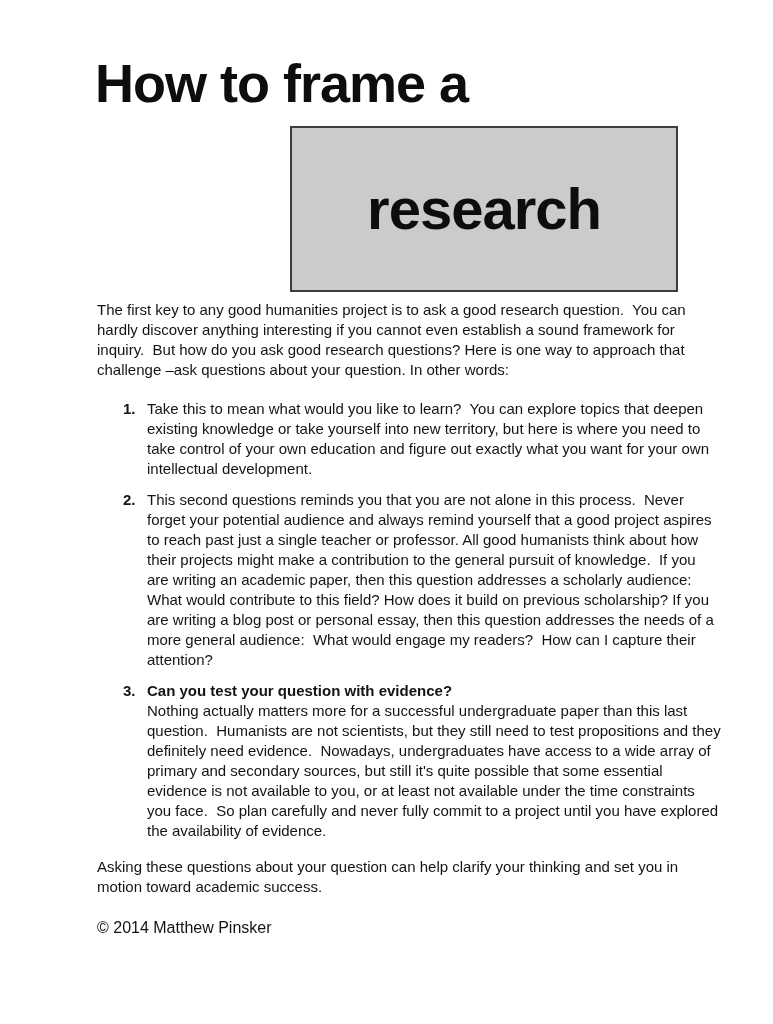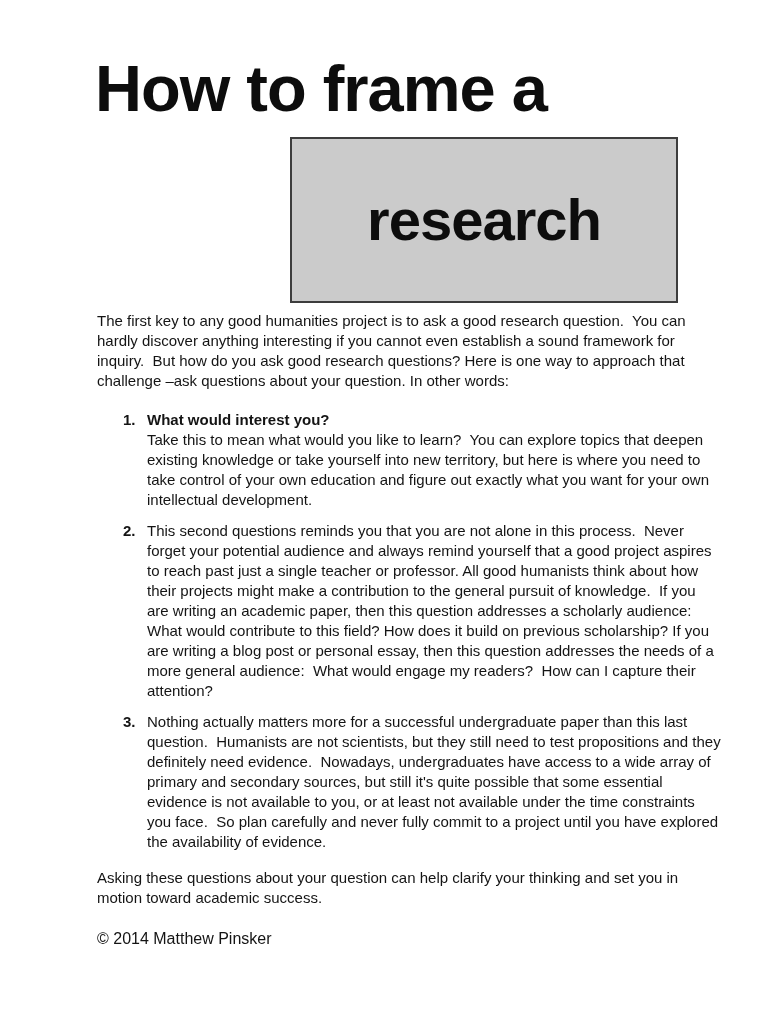--- a/index.html
+++ b/index.html
@@ -16,21 +16,21 @@
     color: #141414;
   }
   .page {
     position: relative;
     width: 773px;
     height: 1024px;
     background: #ffffff;
   }
   .doc-title {
     margin: 56px 0 0 95px;
-    font-size: 65px;
+    font-size: 54px;
     line-height: 1.0;
     font-weight: 700;
     letter-spacing: -1px;
     color: #0d0d0d;
   }
   .title-box {
     width: 388px;
     height: 166px;
     margin: 16px 0 0 290px;
     background: #cbcbcb;
@@ -91,35 +91,35 @@
 
   <div class="content">
 
     <p class="para intro">The first key to any good humanities project is to ask a good research question.  You can hardly discover anything interesting if you cannot even establish a sound framework for inquiry.  But how do you ask good research questions? Here is one way to approach that challenge –ask questions about your question. In other words:</p>
 
     <div class="qlist">
 
       <div class="qitem">
         <div class="qnum">1.</div>
         <div class="qcontent">
-          <div class="qheading">What would interest you?</div>
           <div class="qbody">Take this to mean what would you like to learn?  You can explore topics that deepen existing knowledge or take yourself into new territory, but here is where you need to take control of your own education and figure out exactly what you want for your own intellectual development.</div>
         </div>
       </div>
 
       <div class="qitem">
         <div class="qnum">2.</div>
         <div class="qcontent">
           <div class="qbody">This second questions reminds you that you are not alone in this process.  Never forget your potential audience and always remind yourself that a good project aspires to reach past just a single teacher or professor. All good humanists think about how their projects might make a contribution to the general pursuit of knowledge.  If you are writing an academic paper, then this question addresses a scholarly audience:  What would contribute to this field? How does it build on previous scholarship? If you are writing a blog post or personal essay, then this question addresses the needs of a more general audience:  What would engage my readers?  How can I capture their attention?</div>
         </div>
       </div>
 
       <div class="qitem">
         <div class="qnum">3.</div>
         <div class="qcontent">
+          <div class="qheading">Can you test your question with evidence?</div>
           <div class="qbody">Nothing actually matters more for a successful undergraduate paper than this last question.  Humanists are not scientists, but they still need to test propositions and they definitely need evidence.  Nowadays, undergraduates have access to a wide array of primary and secondary sources, but still it's quite possible that some essential evidence is not available to you, or at least not available under the time constraints you face.  So plan carefully and never fully commit to a project until you have explored the availability of evidence.</div>
         </div>
       </div>
 
     </div>
 
     <p class="para closing">Asking these questions about your question can help clarify your thinking and set you in motion toward academic success.</p>
 
     <p class="copyright">© 2014 Matthew Pinsker</p>
 

